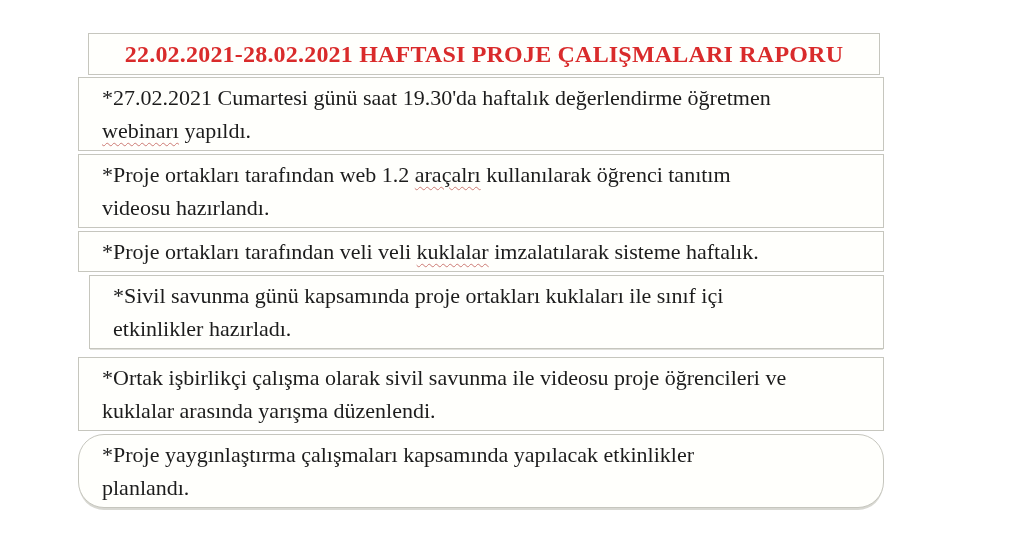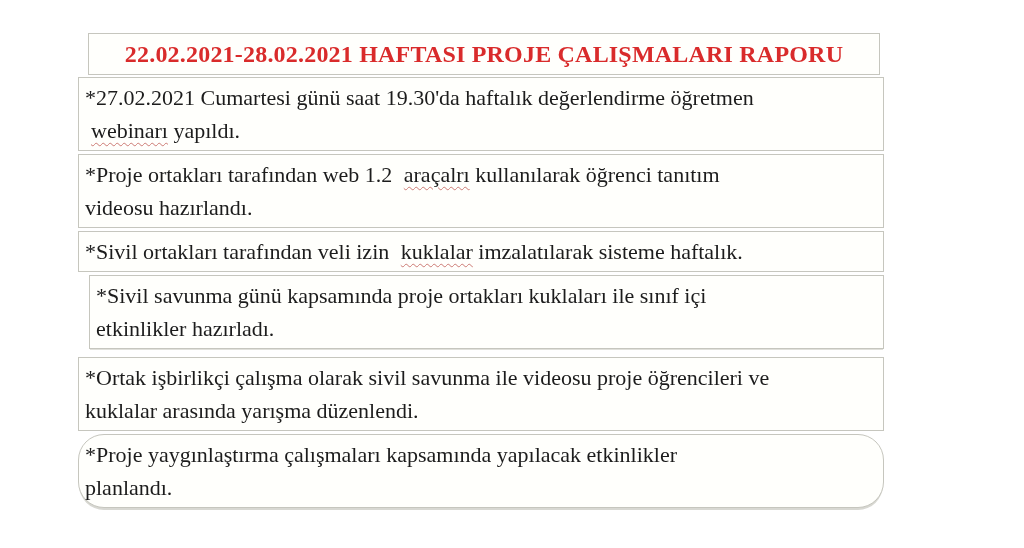--- a/index.html
+++ b/index.html
@@ -37,21 +37,21 @@
     font-weight: bold;
     font-size: 24px;
     letter-spacing: 0.2px;
     white-space: nowrap;
   }
   .row {
     box-sizing: border-box;
     border: 1px solid var(--border, #c6c6be);
     background: var(--cell-bg, #fffffc);
     margin-bottom: 3px;
-    padding: 3px 6px;
+    padding: 3px 23px;
     font-size: 22px;
     line-height: 33px;
     color: var(--text, #1c1c1c);
     white-space: pre-line;
   }
   .row.gap-after {
     margin-bottom: 8px;
     box-shadow: 0 2px 0 -1px #e0e0da;
     margin-left: 11px;
   }
@@ -59,37 +59,36 @@
     margin-bottom: 0;
     box-shadow: 0 3px 0 -1px #d8d8d2;
     border-radius: 26px;
   }
   .wavy {
     text-decoration-line: underline;
     text-decoration-style: wavy;
     text-decoration-color: var(--wavy, #cc7a74);
     text-decoration-thickness: 1px;
     text-underline-offset: 4px;
-    margin-left: 6px;
   }
 </style>
 </head>
 <body>
 
 <div class="page">
   <div class="doc-table">
     <div class="title-row">
       <span class="title-text">22.02.2021-28.02.2021 HAFTASI PROJE ÇALIŞMALARI RAPORU</span>
     </div>
     <div id="rows">
         <div class="row"><span class="plain">*27.02.2021 Cumartesi günü saat 19.30'da haftalık değerlendirme öğretmen
 </span><span class="wavy">webinarı</span><span class="plain"> yapıldı.</span></div>
         <div class="row"><span class="plain">*Proje ortakları tarafından web 1.2 </span><span class="wavy">araçalrı</span><span class="plain"> kullanılarak öğrenci tanıtım
 videosu hazırlandı.</span></div>
-        <div class="row"><span class="plain">*Sivil ortakları tarafından veli izin </span><span class="wavy">kuklalar</span><span class="plain"> imzalatılarak sisteme haftalık.</span></div>
+        <div class="row"><span class="plain">*Proje ortakları tarafından veli veli </span><span class="wavy">kuklalar</span><span class="plain"> imzalatılarak sisteme haftalık.</span></div>
         <div class="row gap-after"><span class="plain">*Sivil savunma günü kapsamında proje ortakları kuklaları ile sınıf içi
 etkinlikler hazırladı.</span></div>
         <div class="row"><span class="plain">*Ortak işbirlikçi çalışma olarak sivil savunma ile videosu proje öğrencileri ve
 kuklalar arasında yarışma düzenlendi.</span></div>
         <div class="row last"><span class="plain">*Proje yaygınlaştırma çalışmaları kapsamında yapılacak etkinlikler
 planlandı.</span></div>
       </div>
   </div>
 </div>
 

